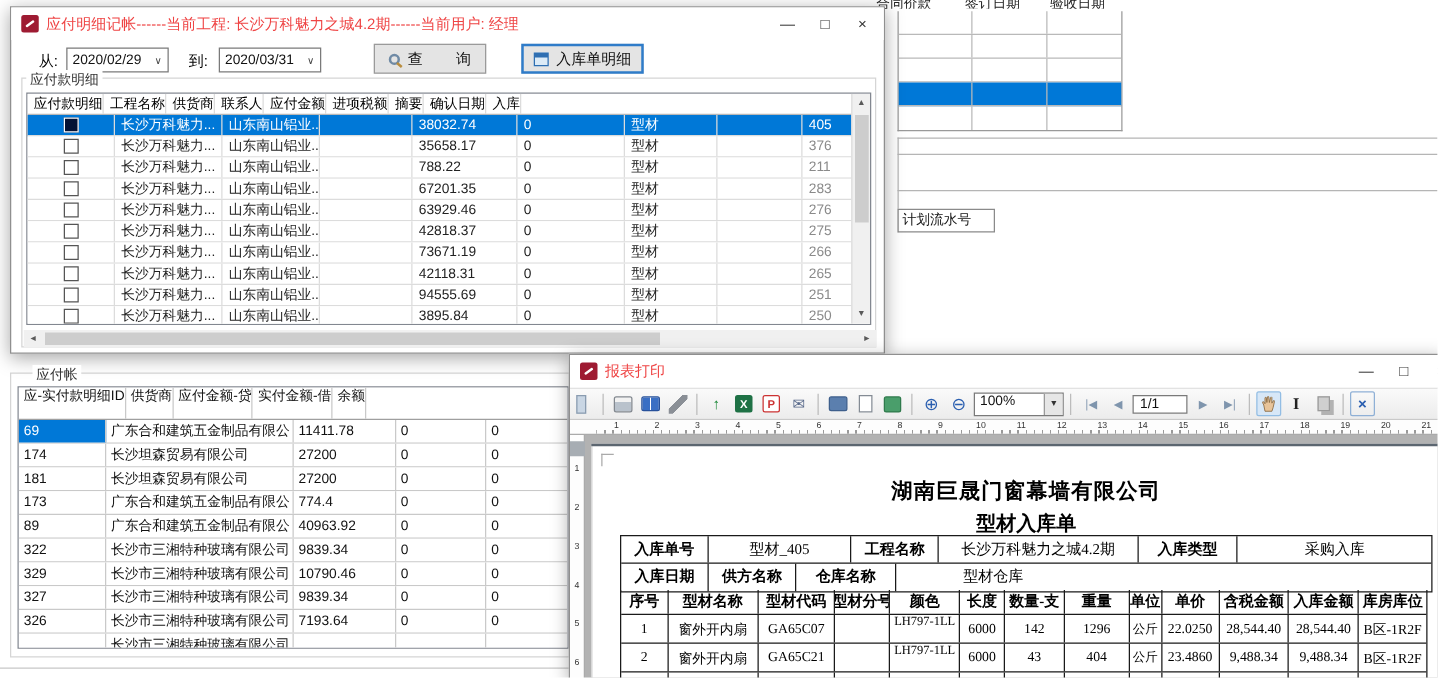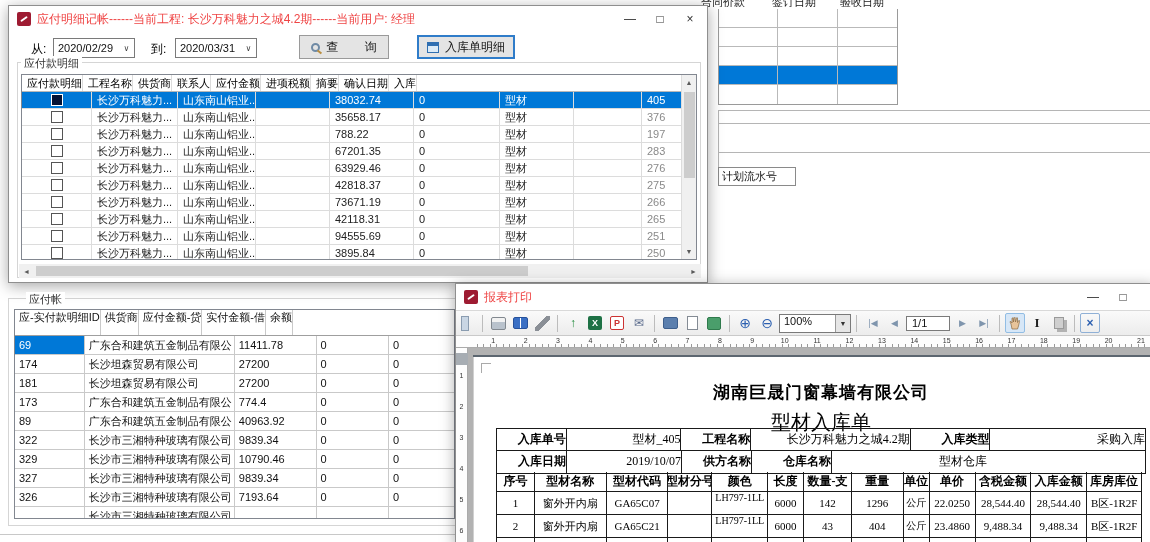--- a/index.html
+++ b/index.html
@@ -95,25 +95,25 @@
   .hruler{height:12px;background:#fdfdfd;border-bottom:1px solid #aaa;display:flex;padding-left:21px;background-image:repeating-linear-gradient(90deg,#999 0 1px,transparent 1px 6.48px);background-size:1134px 3px;background-repeat:no-repeat;background-position:21px bottom;flex:0 0 auto}
   .hruler span{width:32.4px;text-align:center;font-size:7px;color:#333;line-height:9px;flex:0 0 auto}
   .repbody{position:relative;flex:1;overflow:hidden}
   .vruler{position:absolute;left:0;top:0;bottom:0;width:12px;background:#fdfdfd;border-right:1px solid #aaa;padding-top:24px}
   .vruler span{display:block;height:31px;font-size:7px;color:#333;text-align:center}
   .workspace{position:absolute;left:12px;top:0;right:0;bottom:0;background:#b2b2b2}
   .page{position:absolute;left:5px;top:7px;width:690px;height:210px;background:#fff;border-top:2px solid #5c6670;box-shadow:inset 1px 0 0 #d0d0d0}
   .cornermark{position:absolute;left:8px;top:6px;width:10px;height:10px;border-left:1px solid #aaa;border-top:1px solid #aaa}
   .doc{position:absolute;left:23px;top:0;width:650px;font-family:"Liberation Serif",serif;color:#000}
   .doc-company{position:absolute;top:24px;width:100%;text-align:center;font-size:17px;font-weight:bold;letter-spacing:1px}
-  .doc-title{position:absolute;top:52px;width:100%;text-align:center;font-size:20px;font-weight:normal}
+  .doc-title{position:absolute;top:52px;width:100%;text-align:center;font-size:16px;font-weight:bold}
   .itable{position:absolute;top:71px;left:0;width:650px;border:1px solid #1a1a1a}
   .irow{display:flex;height:22px;border-bottom:1px solid #1a1a1a}
   .irow:last-child{border-bottom:none}
-  .icell{border-right:1px solid #1a1a1a;font-size:12px;line-height:21px;text-align:right;white-space:nowrap;overflow:hidden}
+  .icell{border-right:1px solid #1a1a1a;font-size:12px;line-height:21px;text-align:center;white-space:nowrap;overflow:hidden}
   .icell.lab{font-weight:bold}
   .i1{width:70px}.i2{width:115px}.i3{width:70px}.i4{width:160px}.i5{width:80px}.i6{width:155px;border-right:none}
   .dtable{position:absolute;top:115px;left:0;width:646px;border:1px solid #1a1a1a;border-top:none}
   .drow{display:flex;border-bottom:1px solid #1a1a1a}
   .drow:last-child{border-bottom:none}
   .dhead{height:20px}
   .ditem{height:23px}
   .dcell{border-right:1px solid #1a1a1a;font-size:11px;display:flex;align-items:center;justify-content:center;white-space:nowrap;overflow:hidden}
   .dhead .dcell{font-weight:bold;font-size:12px}
   .d1{width:38px}.d2{width:72px}.d3{width:62px}.d4{width:44px}.d5{width:56px;font-size:10px;align-items:flex-start}.d6{width:36px}.d7{width:48px}.d8{width:52px}.d9{width:26px;font-size:10px}.d10{width:46px}.d11{width:56px}.d12{width:56px}.d13{width:54px;border-right:none}
@@ -344,21 +344,21 @@
           <div class="gcell c1">
             <span class="cb"></span>
           </div>
           <div class="gcell c2">长沙万科魅力...</div>
           <div class="gcell c3">山东南山铝业...</div>
           <div class="gcell c4"></div>
           <div class="gcell c5">788.22</div>
           <div class="gcell c6">0</div>
           <div class="gcell c7">型材</div>
           <div class="gcell c8"></div>
-          <div class="gcell c9">197</div>
+          <div class="gcell c9">211</div>
         </div>
 
         <div class="grow">
           <div class="gcell c1">
             <span class="cb"></span>
           </div>
           <div class="gcell c2">长沙万科魅力...</div>
           <div class="gcell c3">山东南山铝业...</div>
           <div class="gcell c4"></div>
           <div class="gcell c5">67201.35</div>
@@ -604,21 +604,20 @@
             <div class="irow">
               <div class="icell lab i1">入库单号</div>
               <div class="icell i2">型材_405</div>
               <div class="icell lab i3">工程名称</div>
               <div class="icell i4">长沙万科魅力之城4.2期</div>
               <div class="icell lab i5">入库类型</div>
               <div class="icell i6">采购入库</div>
             </div>
             <div class="irow">
               <div class="icell lab i1">入库日期</div>
-              <div class="icell i2">2019/10/07</div>
               <div class="icell lab i3">供方名称</div>
               <div class="icell lab i5">仓库名称</div>
               <div class="icell i6">型材仓库</div>
             </div>
           </div>
 
           <div class="dtable">
             <div class="drow dhead">
               <div class="dcell d1">序号</div>
               <div class="dcell d2">型材名称</div>

